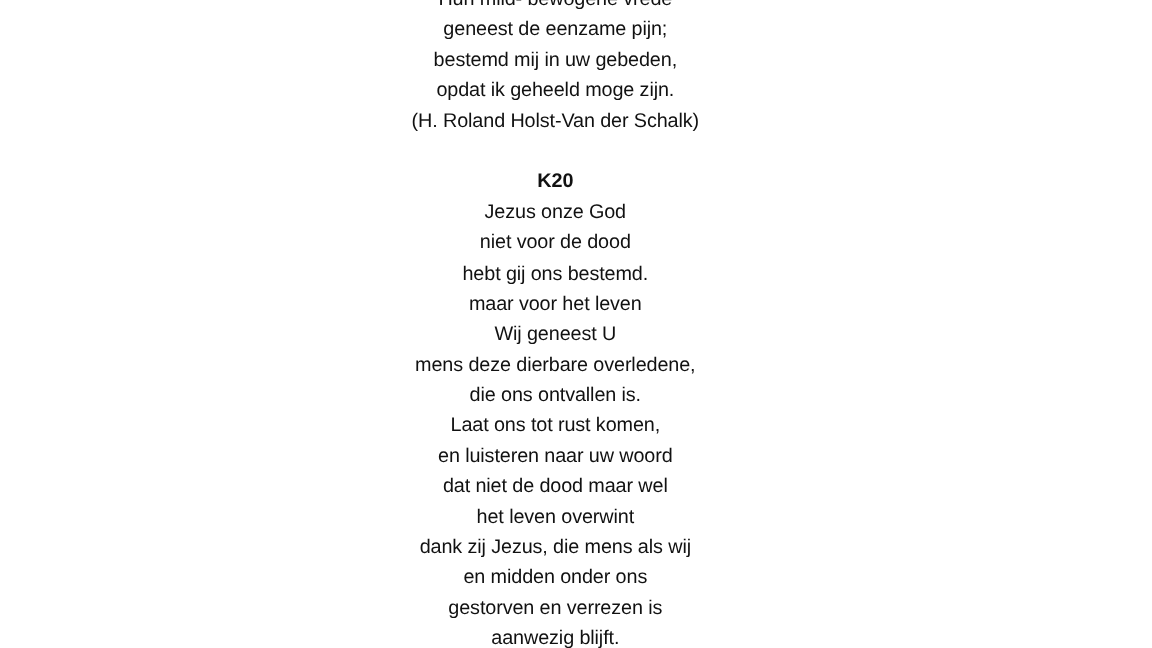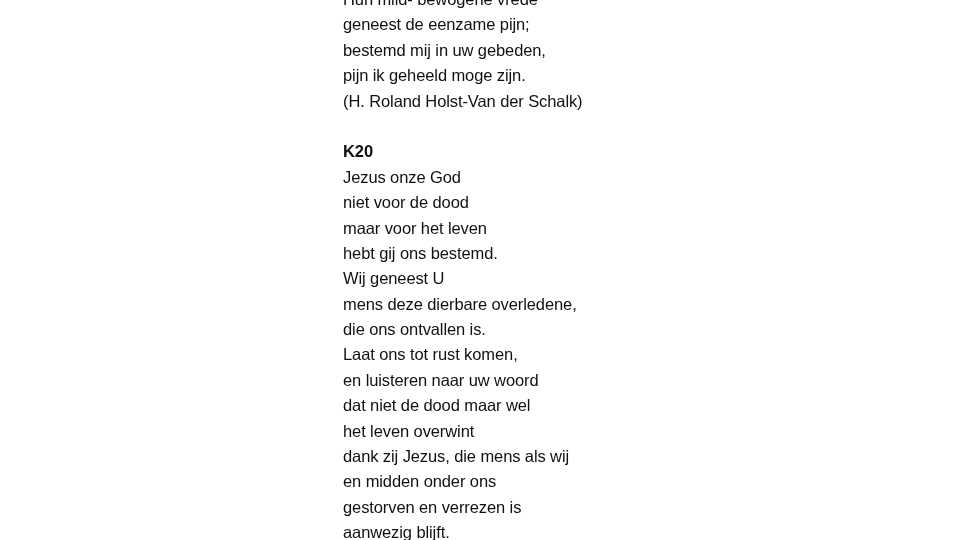--- a/index.html
+++ b/index.html
@@ -9,20 +9,21 @@
       width: 960px;
       height: 540px;
       overflow: hidden;
     }
     .page {
       position: relative;
       width: 960px;
       height: 540px;
       background: #ffffff;
       overflow: hidden;
+      text-align: center;
     }
     .text-block {
       position: absolute;
       left: 343px;
       top: -13px;
       font-family: "Liberation Sans", sans-serif;
       font-size: 16.5px;
       line-height: 25.4px;
       color: #111111;
       letter-spacing: -0.1px;
@@ -41,28 +42,28 @@
     }
   </style>
 </head>
 <body>
 
 <div class="page">
   <div class="text-block">
     <span class="line">Hun mild- bewogene vrede</span>
     <span class="line">geneest de eenzame pijn;</span>
     <span class="line">bestemd mij in uw gebeden,</span>
-    <span class="line">pijn ik geheeld moge zijn.</span>
+    <span class="line">opdat ik geheeld moge zijn.</span>
     <span class="line">(H. Roland Holst-Van der Schalk)</span>
     <span class="blank"></span>
     <span class="line heading">K20</span>
     <span class="line">Jezus onze God</span>
     <span class="line">niet voor de dood</span>
+    <span class="line">hebt gij ons bestemd.</span>
     <span class="line">maar voor het leven</span>
-    <span class="line">hebt gij ons bestemd.</span>
     <span class="line">Wij geneest U</span>
     <span class="line">mens deze dierbare overledene,</span>
     <span class="line">die ons ontvallen is.</span>
     <span class="line">Laat ons tot rust komen,</span>
     <span class="line">en luisteren naar uw woord</span>
     <span class="line">dat niet de dood maar wel</span>
     <span class="line">het leven overwint</span>
     <span class="line">dank zij Jezus, die mens als wij</span>
     <span class="line">en midden onder ons</span>
     <span class="line">gestorven en verrezen is</span>

